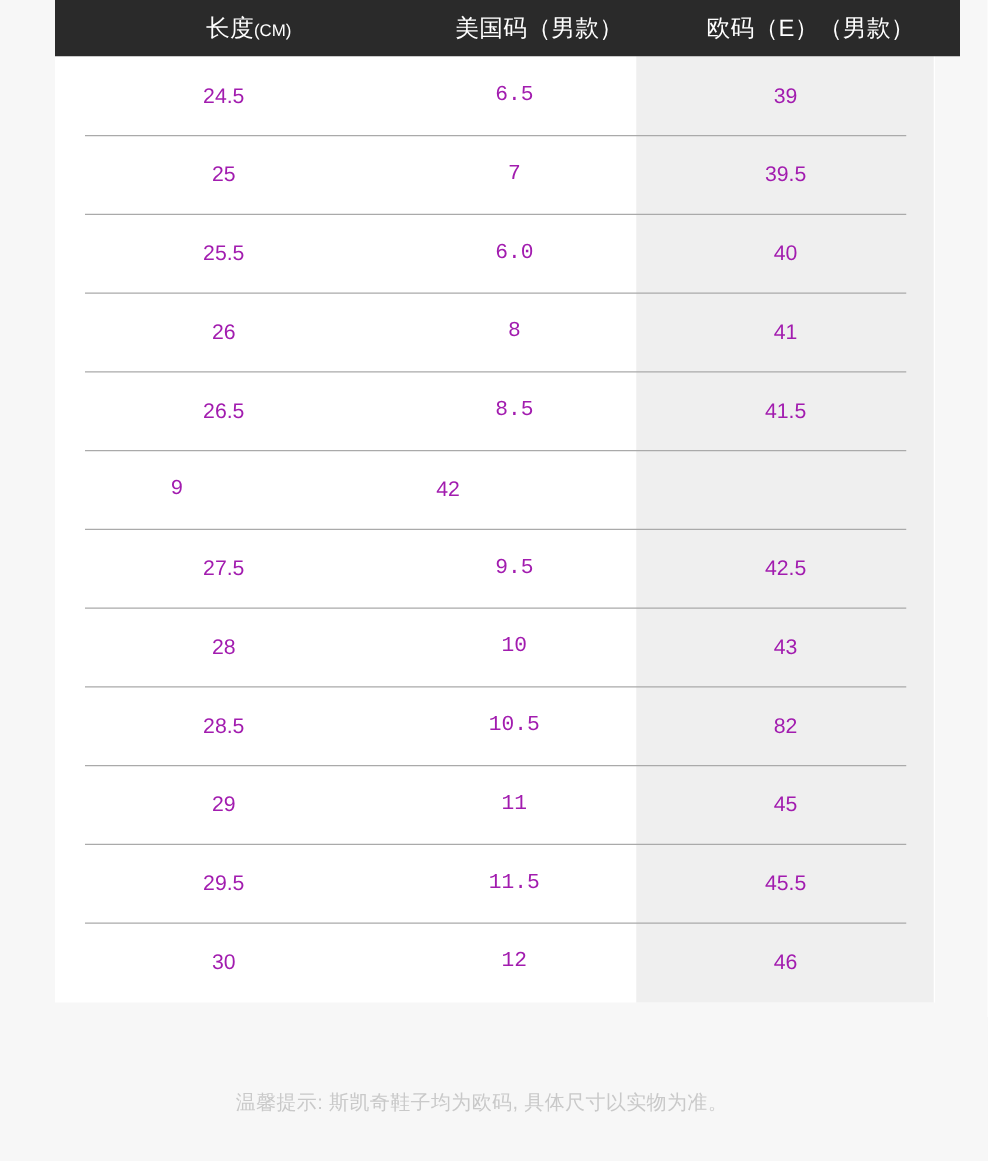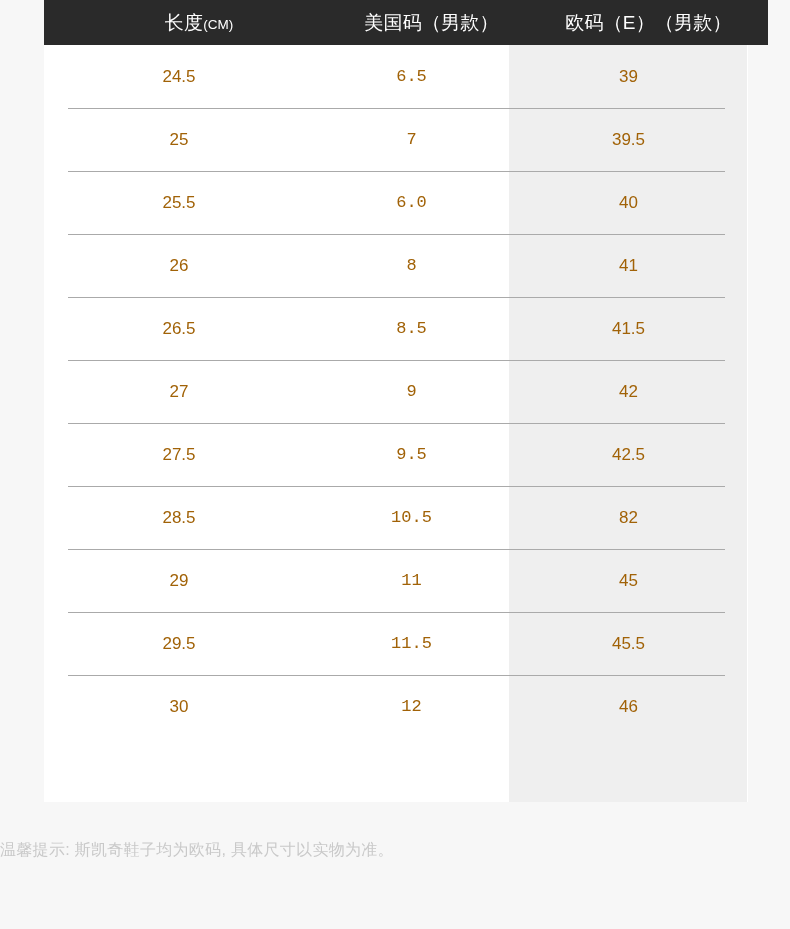--- a/index.html
+++ b/index.html
@@ -83,35 +83,35 @@
     content: "";
     position: absolute;
     left: 24px;    
     right: 23px;   
     top: 0;
     height: 1px;
     background: #aaaaaa;
   }
   .td {
     font-size: 17px;
-    color: #a16207;
+    color: #a21caf;
     text-align: center;
     white-space: nowrap;
   }
   .td-len { width: 270px; }
   .td-us  { width: 195px; font-family: Liberation Mono, monospace; }
   .td-eu  { width: 239px; }
 
   
   .note {
     position: absolute;
     left: 0;
-    top: 840px;
+    top: 872px;
     width: 771px;
-    text-align: left;
+    text-align: center;
     font-size: 16px;
     color: #c9c9c9;
     white-space: nowrap;
     letter-spacing: 0.3px;
   }
 </style>
 </head>
 <body>
 
 <div class="page">
@@ -152,31 +152,35 @@
         <div class="td td-eu">41</div>
       </div>
 
       <div class="row">
         <div class="td td-len">26.5</div>
         <div class="td td-us">8.5</div>
         <div class="td td-eu">41.5</div>
       </div>
 
       <div class="row">
-        <div class="td td-len">27</div>
         <div class="td td-us">9</div>
         <div class="td td-eu">42</div>
       </div>
 
       <div class="row">
         <div class="td td-len">27.5</div>
         <div class="td td-us">9.5</div>
         <div class="td td-eu">42.5</div>
       </div>
 
+      <div class="row">
+        <div class="td td-len">28</div>
+        <div class="td td-us">10</div>
+        <div class="td td-eu">43</div>
+      </div>
 
       <div class="row">
         <div class="td td-len">28.5</div>
         <div class="td td-us">10.5</div>
         <div class="td td-eu">82</div>
       </div>
 
       <div class="row">
         <div class="td td-len">29</div>
         <div class="td td-us">11</div>

